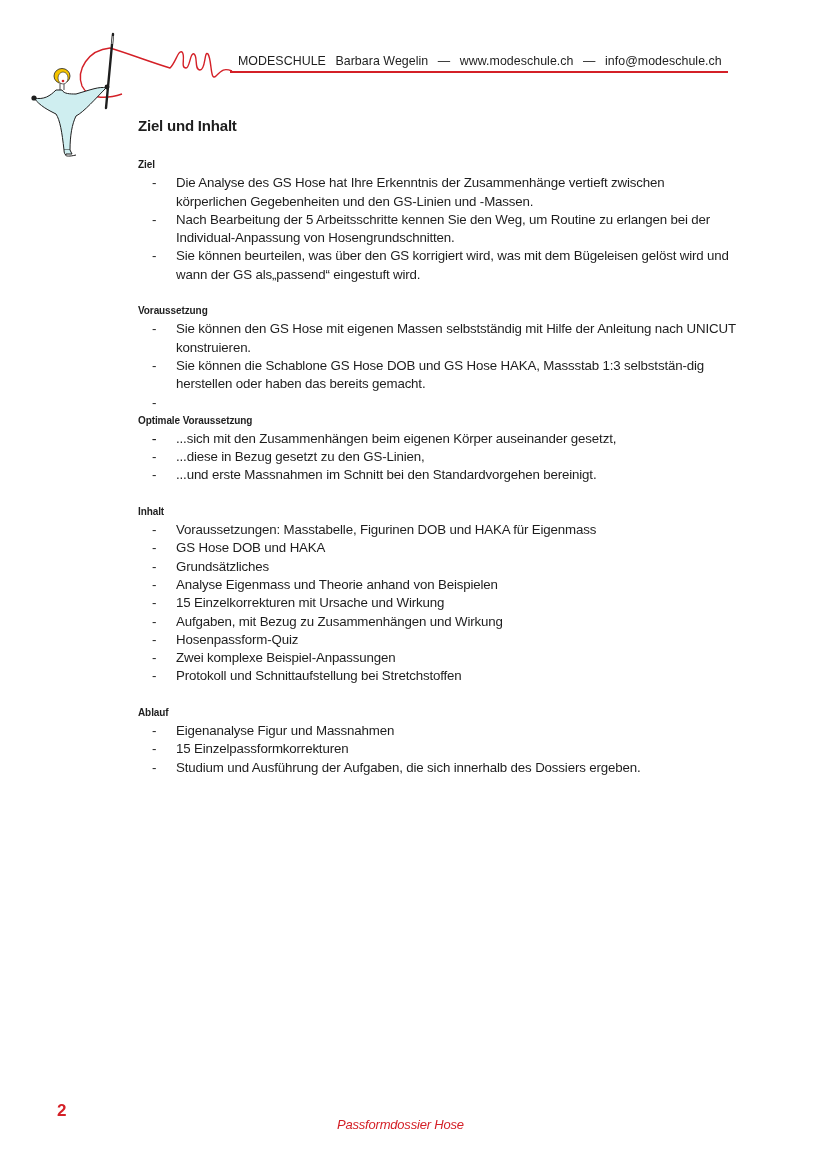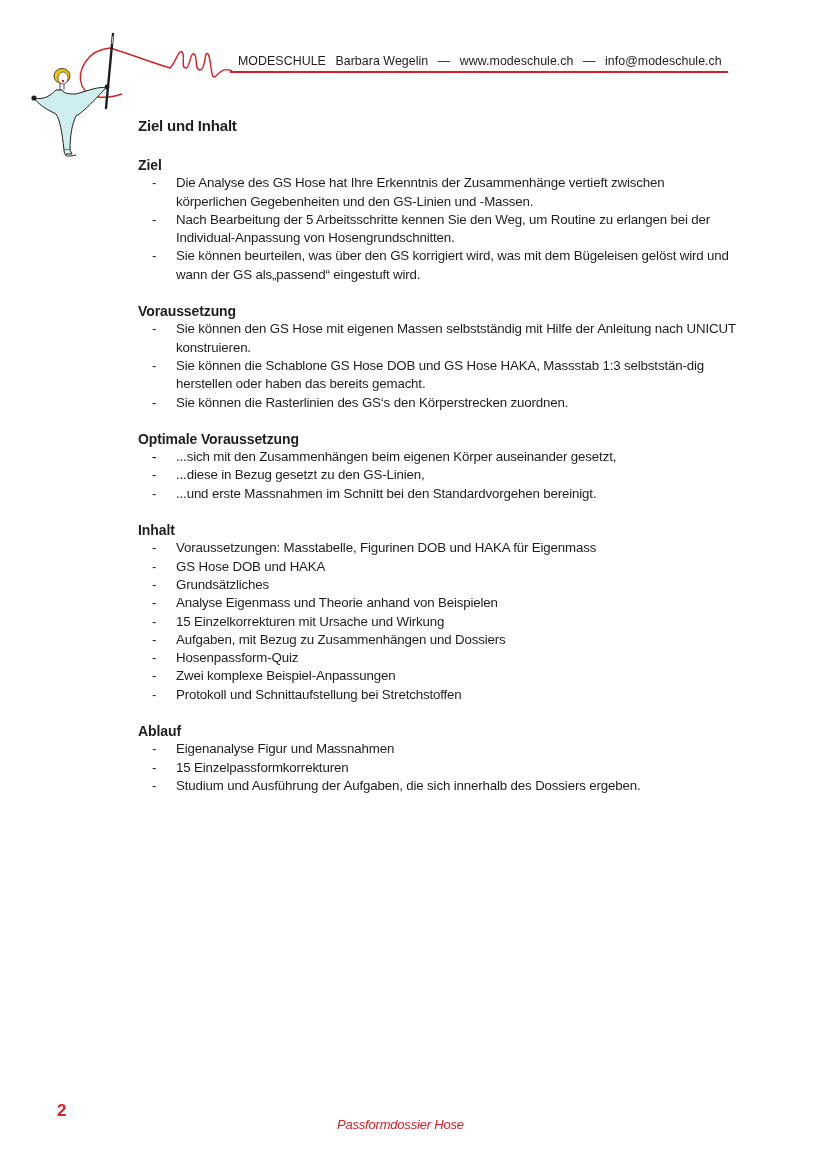--- a/index.html
+++ b/index.html
@@ -62,21 +62,21 @@
       font-size: 15px;
       font-weight: bold;
       margin: 0;
       line-height: 20px;
       letter-spacing: -0.2px;
     }
     .section {
       margin: 0;
     }
     .section-heading {
-      font-size: 14px;
+      font-size: 10px;
       font-weight: bold;
       margin: 0;
       line-height: 18.3px;
       letter-spacing: -0.1px;
     }
     .bullet-list {
       list-style: none;
       padding: 0;
       margin: 0;
     }
@@ -165,21 +165,21 @@
       </ul>
     </section>
 
     <div style="height:18px"></div>
 
     <section class="section">
       <h2 class="section-heading">Voraussetzung</h2>
       <ul class="bullet-list">
         <li class="bullet-item"><span class="bullet-dash">-</span><span>Sie können den GS Hose mit eigenen Massen selbstständig mit Hilfe der Anleitung nach UNICUT konstruieren.</span></li>
         <li class="bullet-item"><span class="bullet-dash">-</span><span>Sie können die Schablone GS Hose DOB und GS Hose HAKA, Massstab 1:3 selbststän-dig herstellen oder haben das bereits gemacht.</span></li>
-        <li class="bullet-item"><span class="bullet-dash">-</span><span>Sie können die Rasterlinien des GS‘s den Körperstrecken zuordnen.</span></li>
+        <li class="bullet-item"><span class="bullet-dash">-</span></li>
       </ul>
     </section>
 
     <div style="height:18px"></div>
 
     <section class="section">
       <h2 class="section-heading">Optimale Voraussetzung</h2>
       <ul class="bullet-list">
         <li class="bullet-item"><span class="bullet-dash">-</span></li>
         <li class="bullet-item"><span class="bullet-dash">-</span><span>...sich mit den Zusammenhängen beim eigenen Körper auseinander gesetzt,</span></li>
@@ -191,21 +191,21 @@
     <div style="height:18px"></div>
 
     <section class="section">
       <h2 class="section-heading">Inhalt</h2>
       <ul class="bullet-list">
         <li class="bullet-item"><span class="bullet-dash">-</span><span>Voraussetzungen: Masstabelle, Figurinen DOB und HAKA für Eigenmass</span></li>
         <li class="bullet-item"><span class="bullet-dash">-</span><span>GS Hose DOB und HAKA</span></li>
         <li class="bullet-item"><span class="bullet-dash">-</span><span>Grundsätzliches</span></li>
         <li class="bullet-item"><span class="bullet-dash">-</span><span>Analyse Eigenmass und Theorie anhand von Beispielen</span></li>
         <li class="bullet-item"><span class="bullet-dash">-</span><span>15 Einzelkorrekturen mit Ursache und Wirkung</span></li>
-        <li class="bullet-item"><span class="bullet-dash">-</span><span>Aufgaben, mit Bezug zu Zusammenhängen und Dossiers</span></li>
+        <li class="bullet-item"><span class="bullet-dash">-</span><span>Aufgaben, mit Bezug zu Zusammenhängen und Wirkung</span></li>
         <li class="bullet-item"><span class="bullet-dash">-</span><span>Hosenpassform-Quiz</span></li>
         <li class="bullet-item"><span class="bullet-dash">-</span><span>Zwei komplexe Beispiel-Anpassungen</span></li>
         <li class="bullet-item"><span class="bullet-dash">-</span><span>Protokoll und Schnittaufstellung bei Stretchstoffen</span></li>
       </ul>
     </section>
 
     <div style="height:18px"></div>
 
     <section class="section">
       <h2 class="section-heading">Ablauf</h2>

